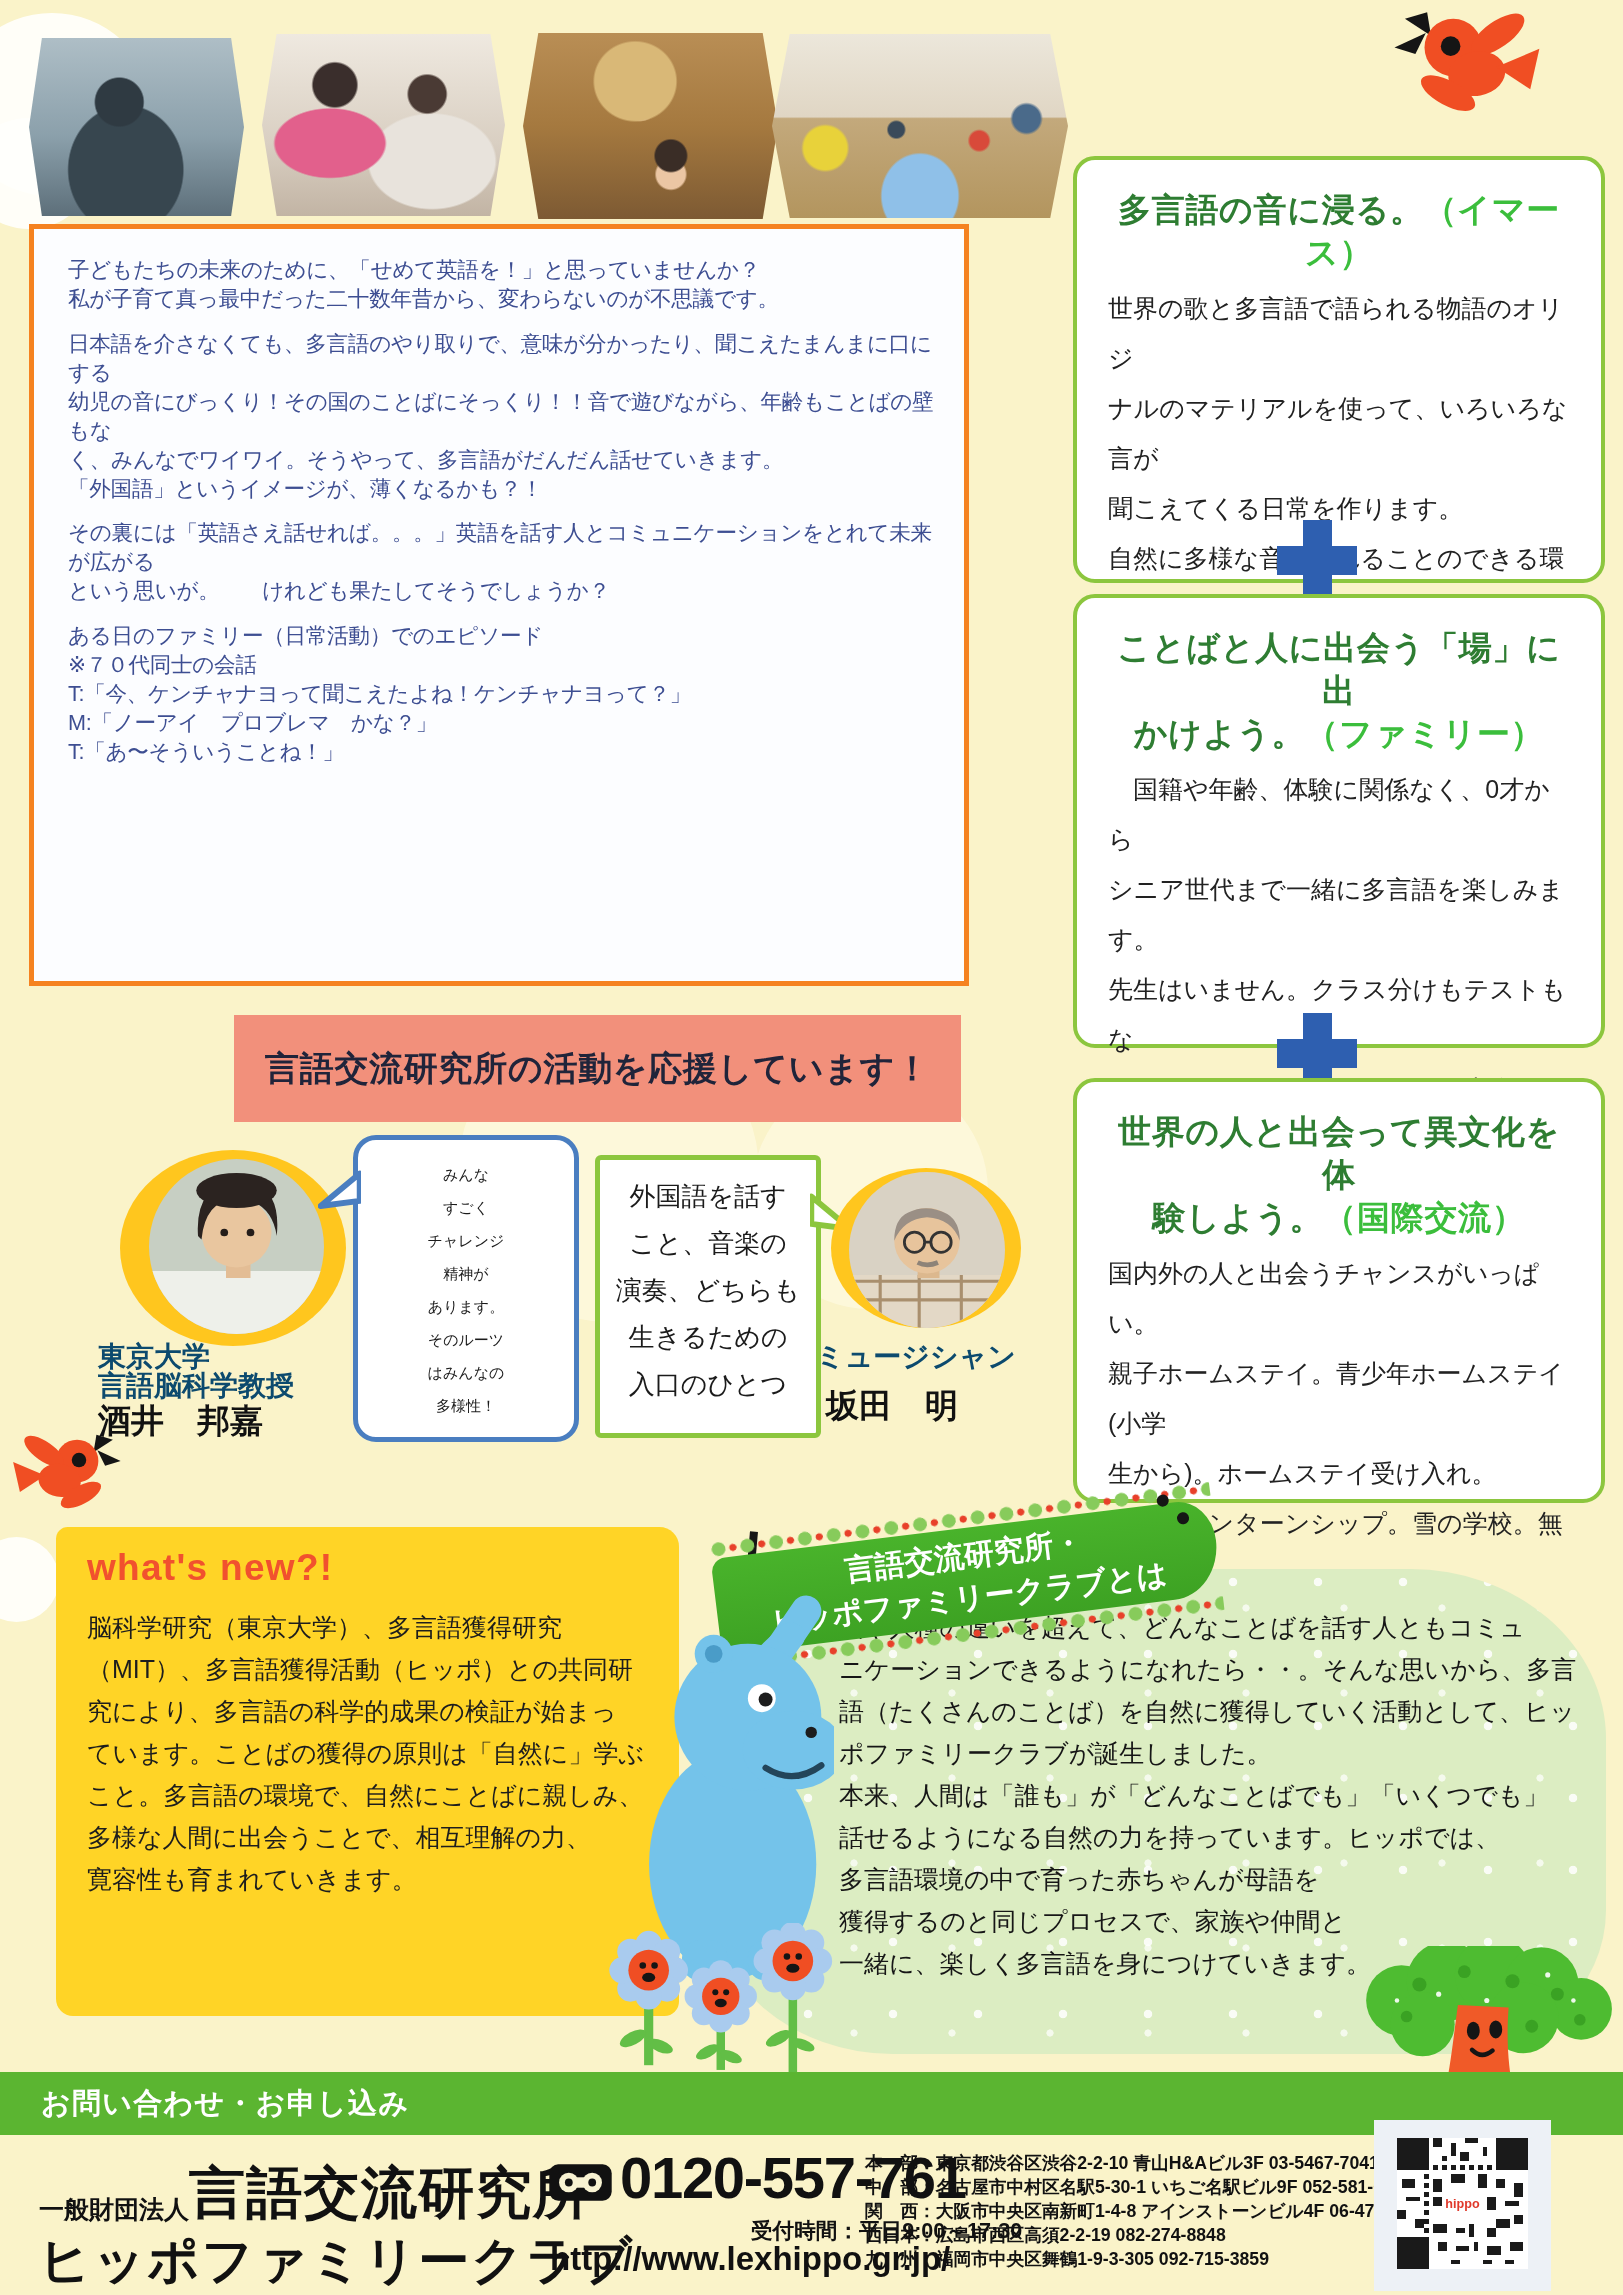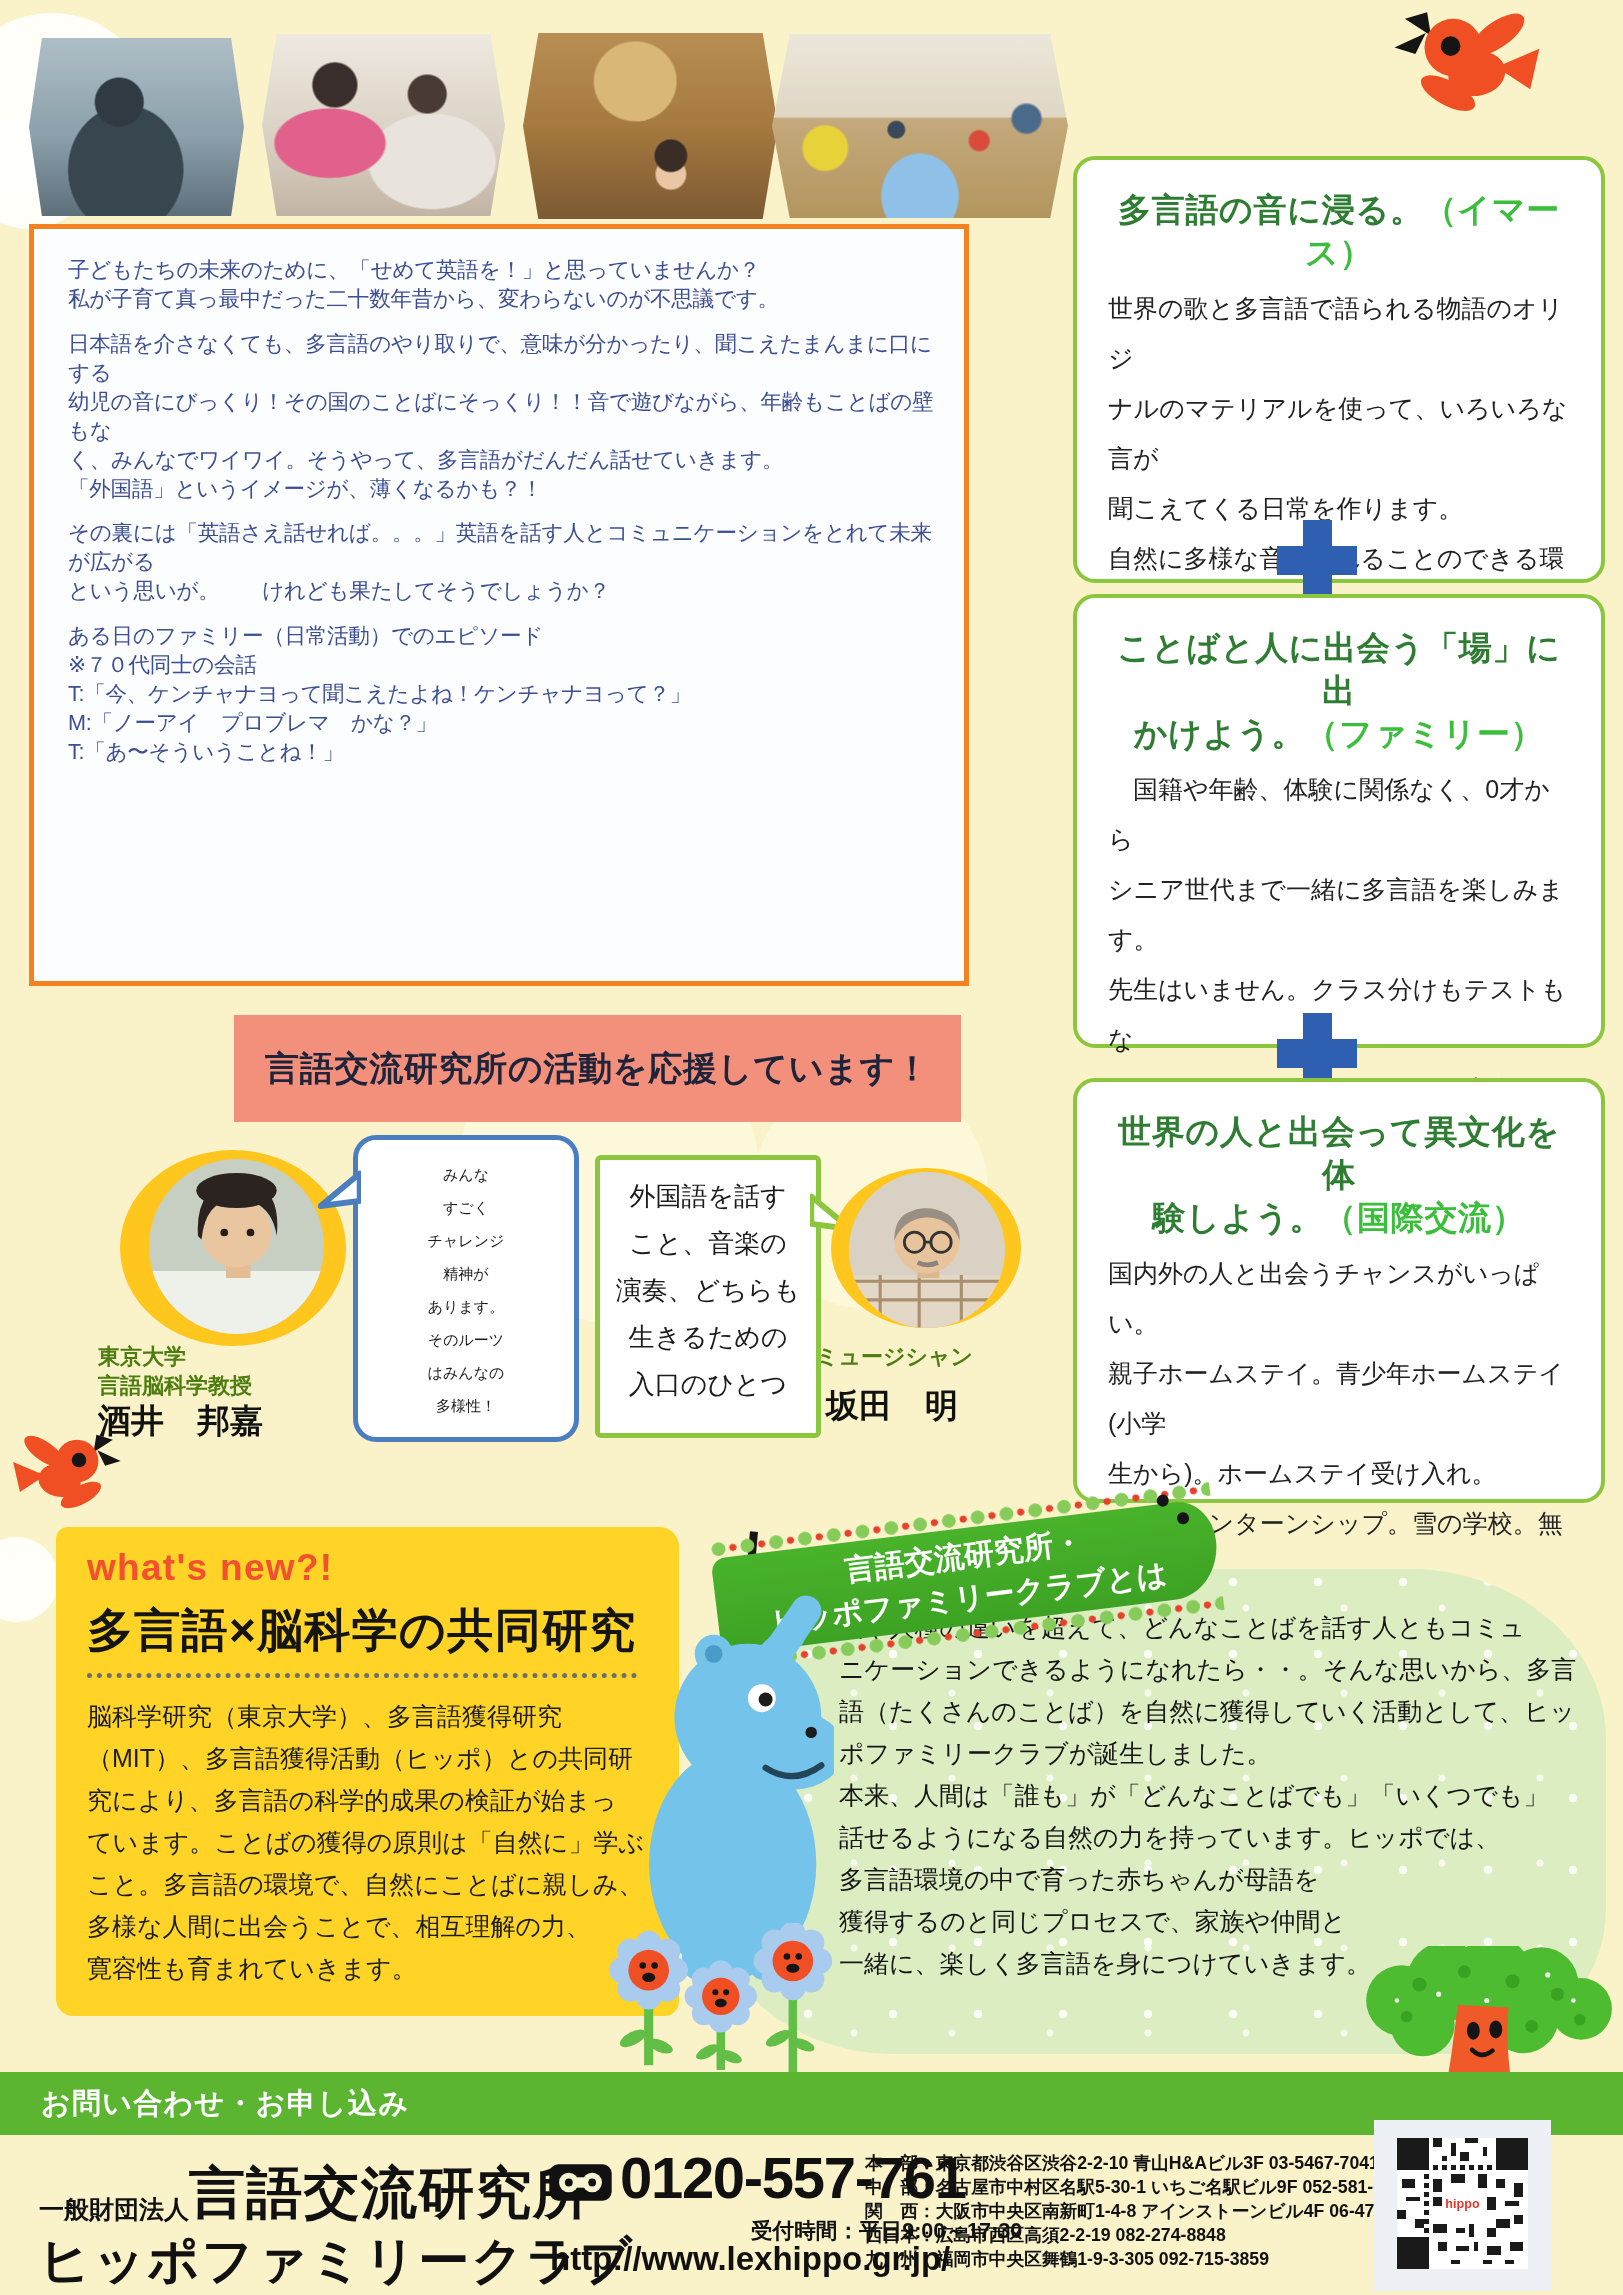--- a/index.html
+++ b/index.html
@@ -20,21 +20,21 @@
   .fparen{color:#3BBE3C;}
   .fbody{font-size:25px;line-height:50px;color:#222;margin-top:9.2px;}
   .plus{width:80px;height:80px;}
   .plus:before,.plus:after{content:"";position:absolute;background:#2E5FB0;}
   .plus:before{left:25.5px;top:0;width:29px;height:80px;}
   .plus:after{left:0;top:25.5px;width:80px;height:29px;}
   
   .banner{left:234px;top:1015px;width:727px;height:107px;background:#F2907B;
           color:#20243A;font-size:34px;font-weight:bold;text-align:center;line-height:107px;letter-spacing:0.7px;}
   .ylob{background:#FFC61E;border-radius:50%;}
-  .plabel{font-size:22px;font-weight:bold;color:#4d7c0f;line-height:29px;}
+  .plabel{font-size:28px;font-weight:bold;color:#0c4a6e;line-height:29px;}
   .pname{font-size:33px;font-weight:bold;color:#111;}
   .bubble{background:#fff;box-sizing:border-box;text-align:center;color:#1b1b1b;}
   .bubble.blue{border:5.9px solid #4A7EC0;border-radius:23px;font-size:15px;line-height:33px;padding:18.3px 6.5px;}
   .bubble.green{border:5.9px solid #8CC63E;border-radius:6px;font-size:26px;line-height:47px;padding:13px 1px;}
   
   .wnew{left:56px;top:1527px;width:623px;height:489px;background:#FFD426;border-radius:11.8px 19.6px 14.4px 17px;
         box-sizing:border-box;padding:19.6px 31px;}
   .wtag{font-size:37px;font-weight:bold;color:#F1512E;letter-spacing:1.3px;}
   .wtitle{font-size:46px;font-weight:bold;color:#151515;letter-spacing:1.3px;margin-top:11.8px;
           display:inline-block;border-bottom:5.2px dotted #6e6e6e;padding-bottom:10.5px;}
@@ -239,21 +239,20 @@
     <circle cx="88" cy="60" r="15" fill="#151515"></circle>
     <ellipse cx="160" cy="42" rx="48" ry="20" fill="#F04E23" transform="rotate(-35 160 42)"></ellipse>
     <ellipse cx="128" cy="102" rx="44" ry="34" fill="#F04E23" transform="rotate(-10 128 102)"></ellipse>
     <ellipse cx="84" cy="132" rx="46" ry="19" fill="#F04E23" transform="rotate(28 84 132)"></ellipse>
     <polygon points="158,92 224,64 210,126" fill="#F04E23"></polygon>
   </g>
 </svg>
 
 <div class="abs wnew">
   <div class="wtag">what's new?!</div>
-  <div><span class="wtitle">多言語×脳科学の共同研究</span></div>
   <div class="wbody pl">脳科学研究（東京大学）、多言語獲得研究
 （MIT）、多言語獲得活動（ヒッポ）との共同研
 究により、多言語の科学的成果の検証が始まっ
 ています。ことばの獲得の原則は「自然に」学ぶ
 こと。多言語の環境で、自然にことばに親しみ、
 多様な人間に出会うことで、相互理解の力、
 寛容性も育まれていきます。</div>
 </div>
 
 <div class="abs blob"></div>

